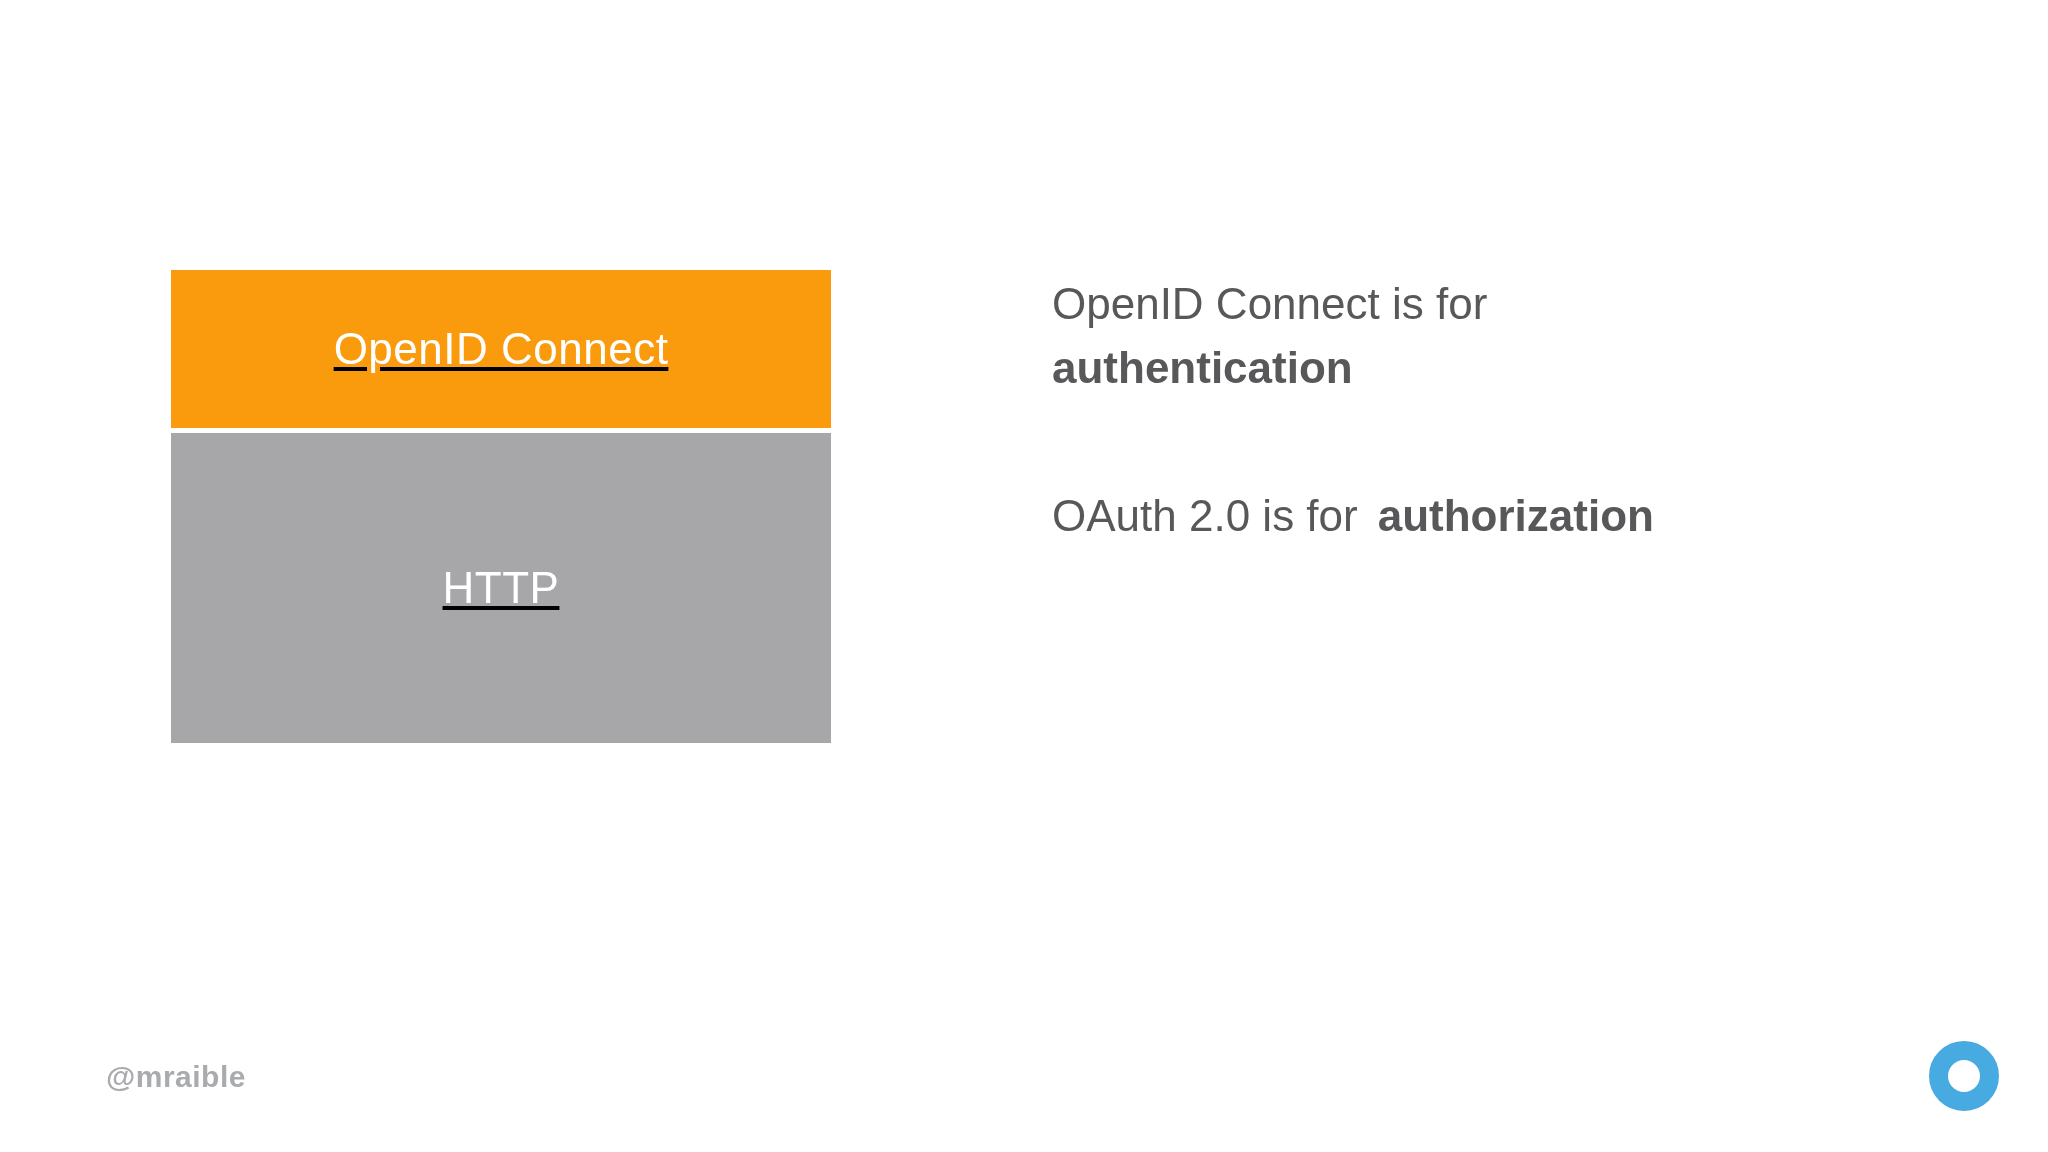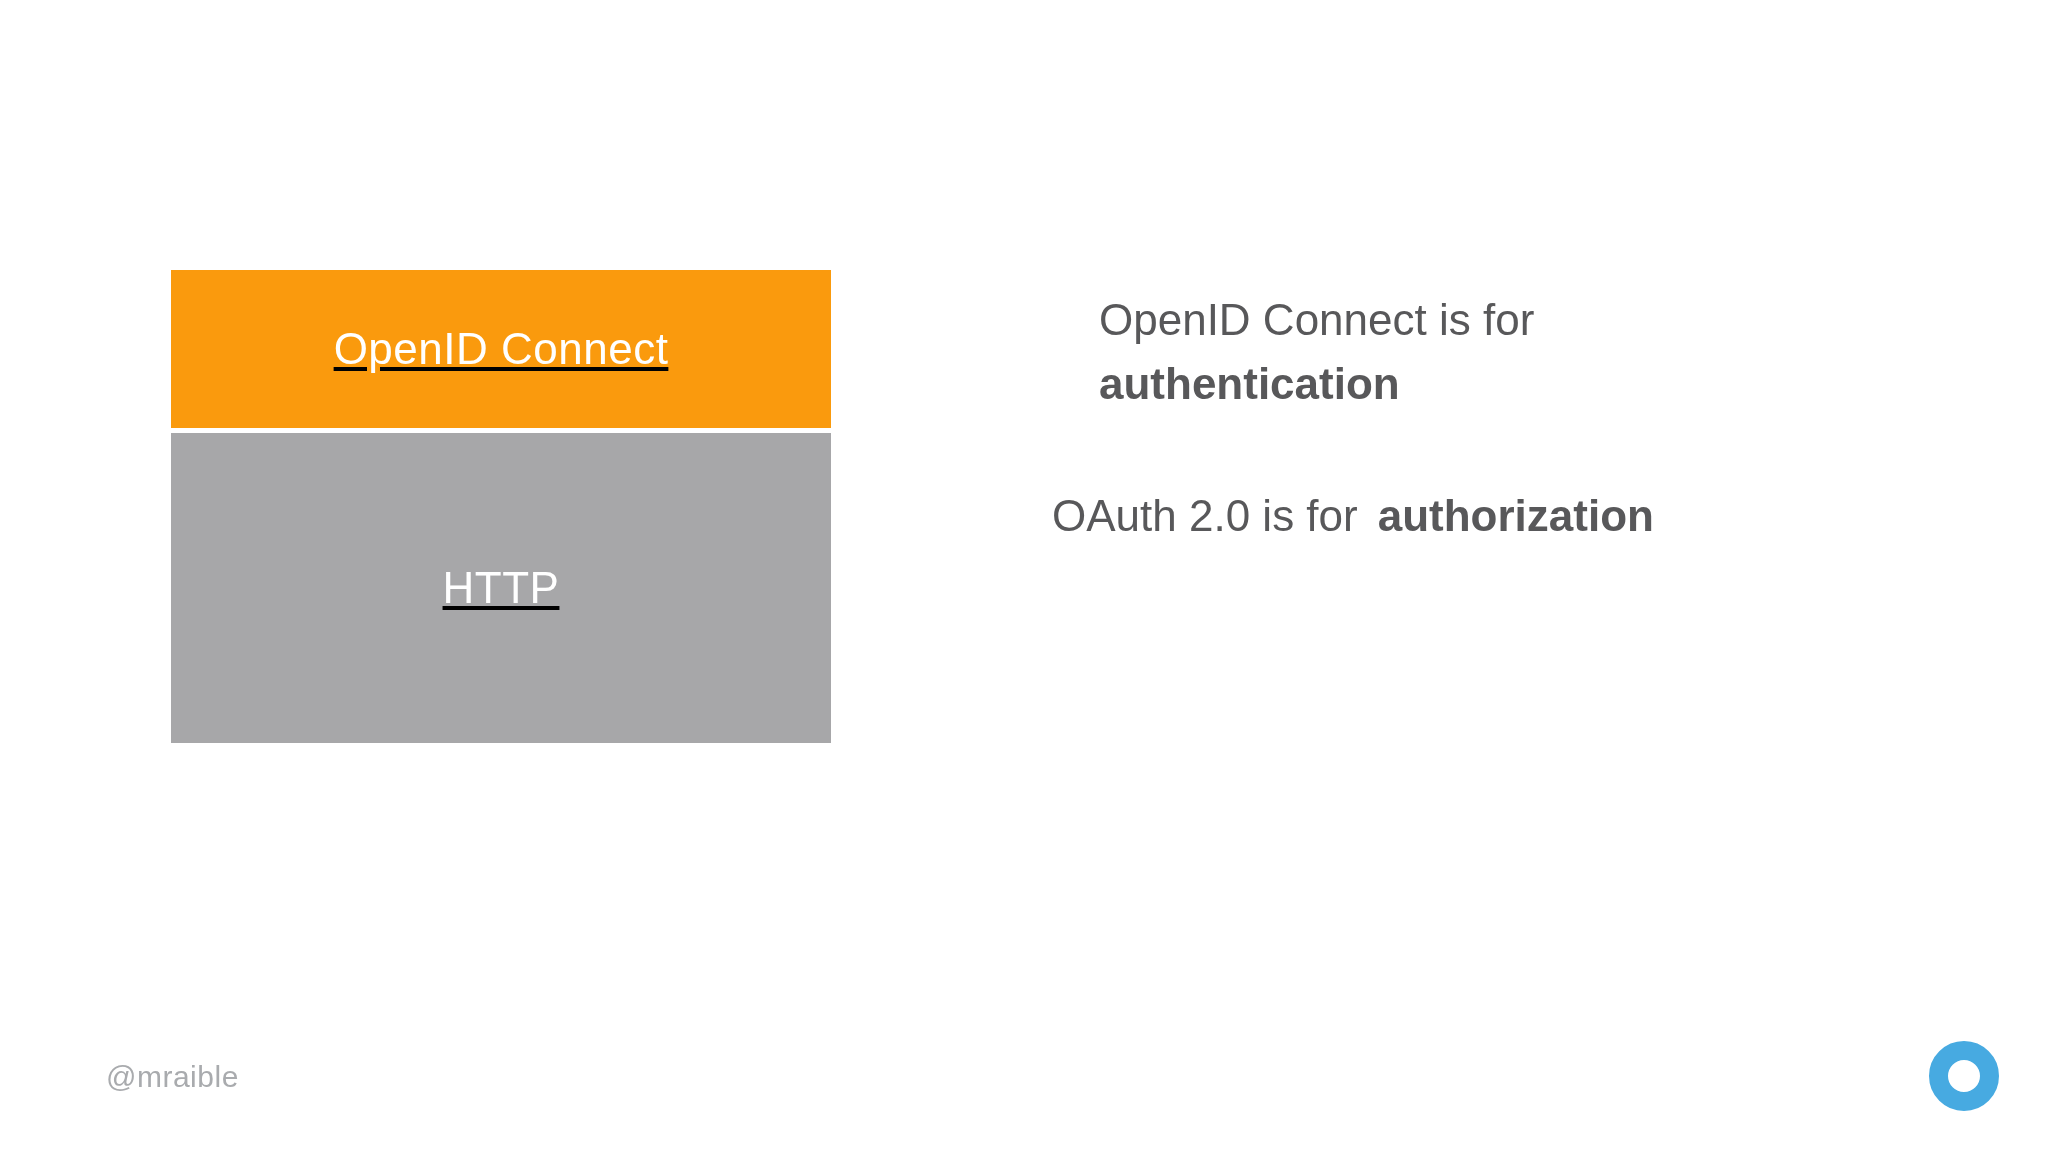--- a/index.html
+++ b/index.html
@@ -53,33 +53,34 @@
 
   
   .note {
     position: absolute;
     left: 1052px;
     color: #58585a;
     font-size: 44px;
     line-height: 64px;
     font-weight: 400;
   }
-  .note-1 { top: 288px; margin-left: 47px; }
+  .note-1 { top: 272px; }
   .note-2 { top: 484px; white-space: nowrap; }
   .note strong { font-weight: 700; }
   .note-2 strong { margin-left: 20px; }
 
   
   .footer-handle {
     position: absolute;
     left: 106px;
     top: 1060px;
     font-size: 30px;
     color: #a9abae;
     letter-spacing: 0.5px;
+    font-weight: bold;
   }
 
   
   .logo-ring {
     position: absolute;
     left: 1929px;
     top: 1041px;
     width: 32px;
     height: 32px;
     border: 19px solid #47aae1;

